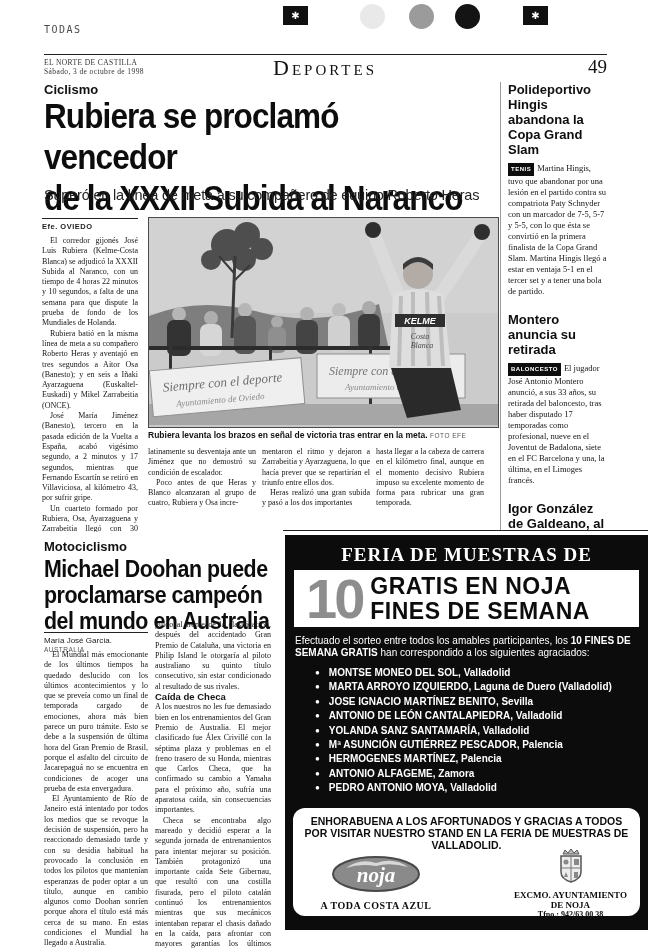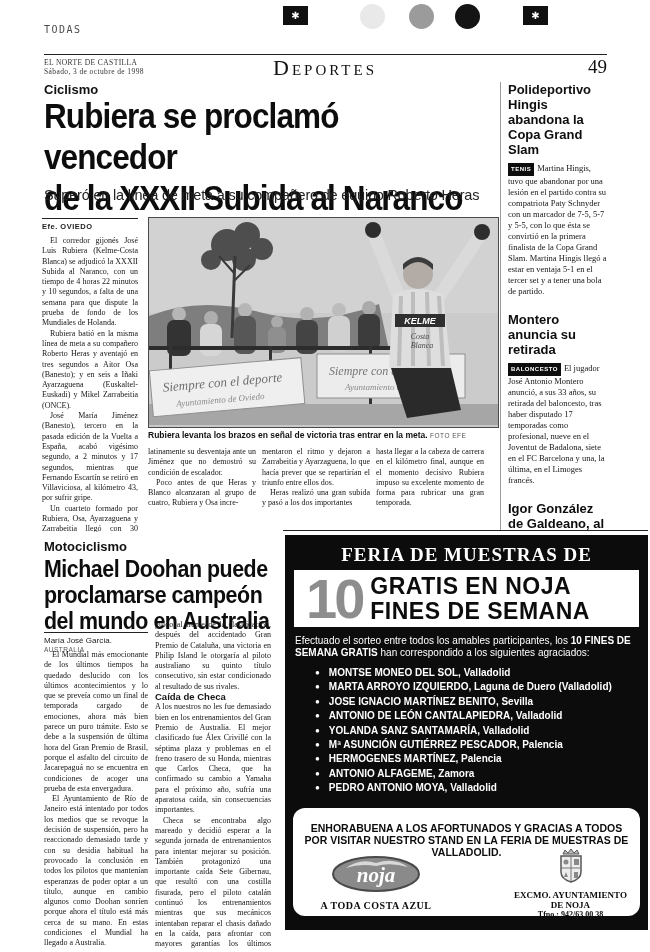--- a/index.html
+++ b/index.html
@@ -81,21 +81,21 @@
   #adBigLines{font-family:"Liberation Sans",sans-serif;font-weight:bold;font-size:23px;
               line-height:25px;letter-spacing:.5px;color:#0c0c0c;}
   #adIntro{left:10px;top:100px;width:343px;font-family:"Liberation Sans",sans-serif;
            font-size:10px;line-height:12px;color:#fff;}
   #adIntro b{font-weight:bold;}
   #winners{left:30px;top:131px;width:320px;margin:0;padding:0;list-style:none;
            font-family:"Liberation Sans",sans-serif;font-weight:bold;font-size:10px;line-height:13.4px;color:#fff;}
   #winners li::before{content:"●";font-size:8px;margin-right:9px;position:relative;top:-1px;}
   #congratsBox{left:8px;top:273px;width:347px;height:108px;background:#ffffff;border-radius:12px;color:#0c0c0c;}
   #congratsText{position:absolute;left:10px;top:7px;width:327px;text-align:center;
-                font-family:"Liberation Sans",sans-serif;font-weight:bold;font-size:10.5px;line-height:12px;margin-top:7px;}
+                font-family:"Liberation Sans",sans-serif;font-weight:bold;font-size:10.5px;line-height:12px;}
   #nojaBlock{position:absolute;left:18px;top:46px;width:130px;text-align:center;}
   #nojaTag{font-family:"Liberation Serif",serif;font-weight:bold;font-size:10px;letter-spacing:.5px;margin-top:2px;}
   #councilBlock{position:absolute;left:215px;top:40px;width:125px;text-align:center;}
   #councilName{font-family:"Liberation Serif",serif;font-weight:bold;font-size:9px;line-height:10px;margin-top:2px;}
   #councilPhone{font-family:"Liberation Serif",serif;font-weight:bold;font-size:8px;}
 </style>
 </head>
 <body>
 
 <div class="page">

